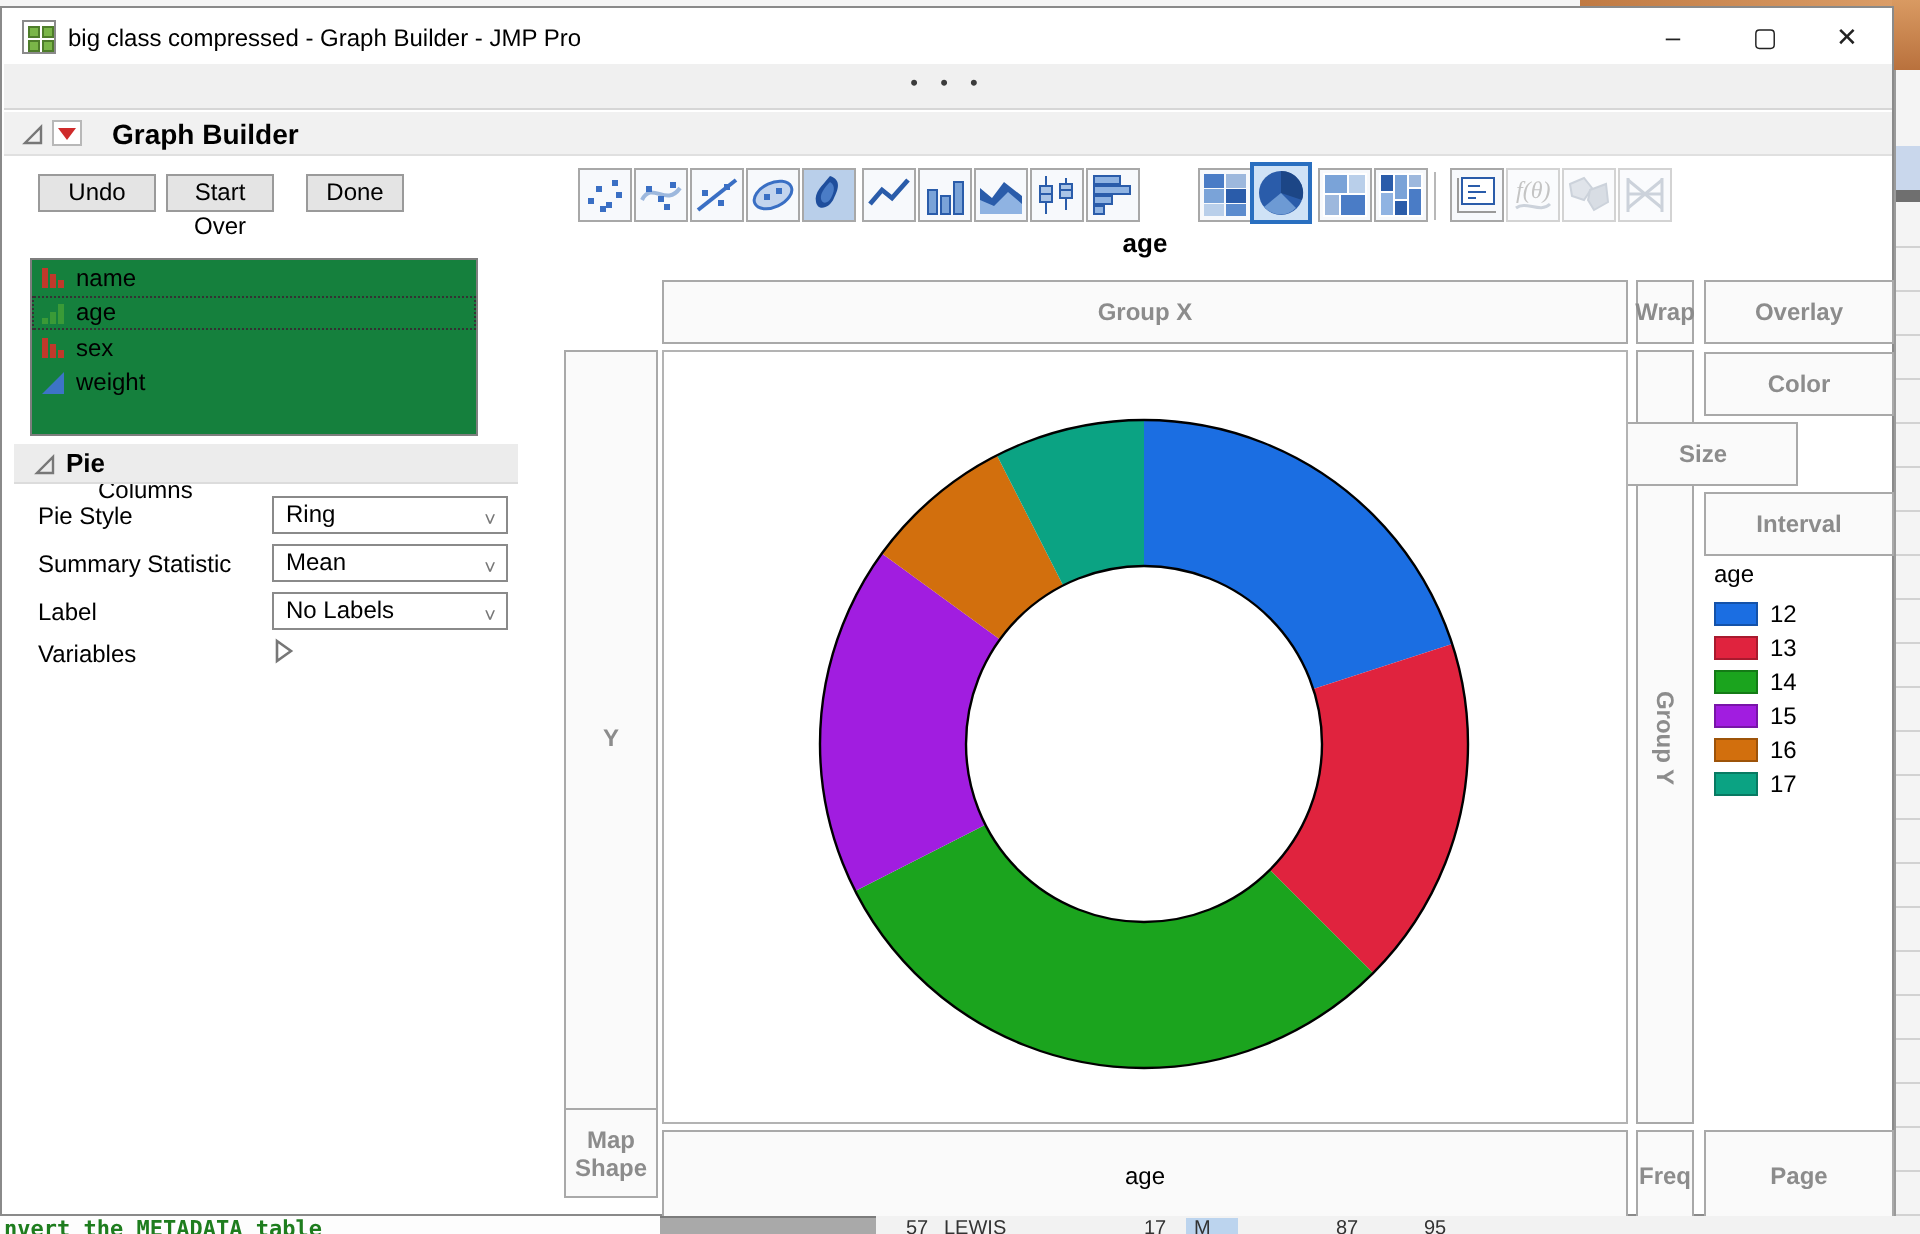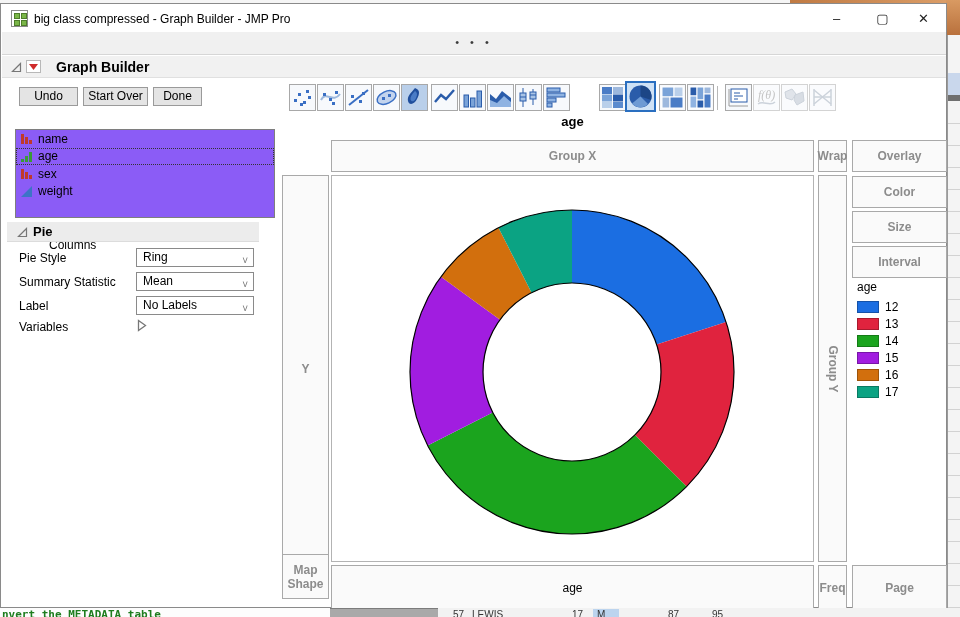--- a/index.html
+++ b/index.html
@@ -45,21 +45,21 @@
 
   
   .tool { position:absolute; top:80px; width:27px; height:27px; border:1px solid #a8a8a8; background:#f7f9fc; }
   .tool svg { display:block; margin:1px auto; }
   .tool.selected { top:77px; width:31px; height:31px; border:2px solid #2a6fc0; background:#cfe2f6; }
   .tool.disabled { opacity:.5; }
   .tool-sep { position:absolute; top:82px; width:1px; height:24px; background:#b8b8b8; }
 
   
   #cols-header { position:absolute; left:14px; top:110px; font-size:12px; color:#000; }
-  #col-list { position:absolute; left:14px; top:125px; width:260px; height:89px; background:#8b5cf6; border:1px solid #7e7e7e; }
+  #col-list { position:absolute; left:14px; top:125px; width:224px; height:89px; background:#15803d; border:1px solid #7e7e7e; }
   .col-item { position:relative; height:17.5px; display:flex; align-items:center; padding-left:4px; font-size:12px; color:#000; }
   .col-item.selected { outline:1px dotted #333; outline-offset:-1px; }
   .col-item svg { margin-right:5px; }
 
   
   #pie-header { position:absolute; left:6px; top:218px; width:252px; height:20px; background:#ececec; border-bottom:1px solid #dcdcdc; }
   #pie-title { position:absolute; left:26px; top:2px; font-weight:bold; font-size:13px; color:#000; }
   .prop-label { position:absolute; left:18px; font-size:12px; color:#000; }
   .dropdown { position:absolute; left:135px; width:118px; height:19px; background:#fff; border:1px solid #8a8a8a; font-size:12px; color:#000; line-height:17px; padding-left:6px; }
   .dropdown .chev { position:absolute; right:5px; top:3px; color:#777; font-size:10px; }
@@ -138,21 +138,21 @@
         </svg>
       <span class="redtri-btn" style="left:24px;top:4px">
           <svg width="9" height="6" viewBox="0 0 9 6">
             <path d="M0 0 H9 L4.5 6 Z" fill="#cf2b2b"></path>
           </svg>
         </span>
       <span id="gb-title">Graph Builder</span>
     </div>
 
     <button class="ctl-btn" style="left:18px;width:59px">Undo</button>
-    <button class="ctl-btn" style="left:82px;width:65px">Start Over</button>
+    <button class="ctl-btn" style="left:82px;width:54px">Start Over</button>
     <button class="ctl-btn" style="left:152px;width:49px">Done</button>
 
     <span class="tool" style="left:288px">
         <svg width="23" height="23">
           <g fill="#3a6fc4">
             <rect x="3" y="13" width="3" height="3"></rect>
             <rect x="7" y="7" width="3" height="3"></rect>
             <rect x="12" y="15" width="3" height="3"></rect>
             <rect x="15" y="4" width="3" height="3"></rect>
             <rect x="17" y="10" width="3" height="3"></rect>
@@ -391,21 +391,21 @@
     <div class="zone" style="left:281px;top:171px;width:47px;height:387px">
         <span>Y</span>
       </div>
     <div class="zone" id="zone-group-y" style="left:817px;top:171px;width:29px;height:387px">
         <span>Group Y</span>
       </div>
 
     <div class="zone" style="left:851px;top:172px;width:95px;height:32px">
         <span>Color</span>
       </div>
-    <div class="zone" style="left:851px;top:207px;width:95px;height:32px">
+    <div class="zone" style="left:803px;top:207px;width:95px;height:32px">
         <span>Size</span>
       </div>
     <div class="zone" style="left:851px;top:242px;width:95px;height:32px">
         <span>Interval</span>
       </div>
 
     <div id="plot-area">
       <svg id="donut-svg" width="481" height="385">
           <path d="M 240.00 34.00 A 162 162 0 0 1 394.07 145.94 L 324.64 168.50 A 89 89 0 0 0 240.00 107.00 Z" fill="#1b6ee2"></path>
           <path d="M 394.07 145.94 A 162 162 0 0 1 354.55 310.55 L 302.93 258.93 A 89 89 0 0 0 324.64 168.50 Z" fill="#e0233e"></path>

